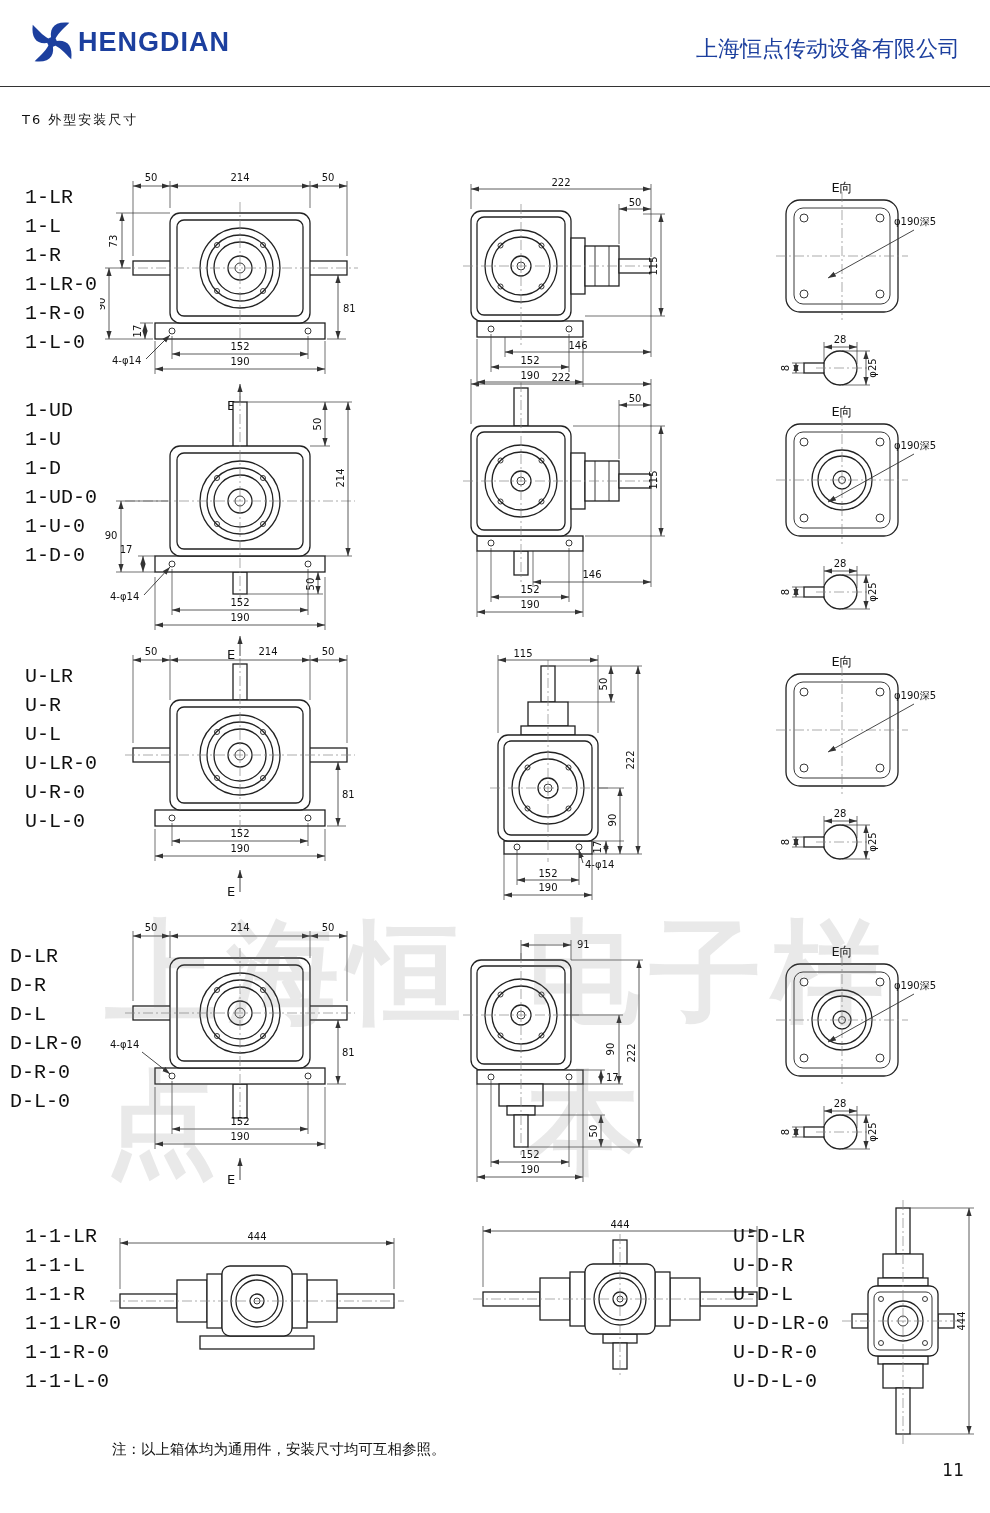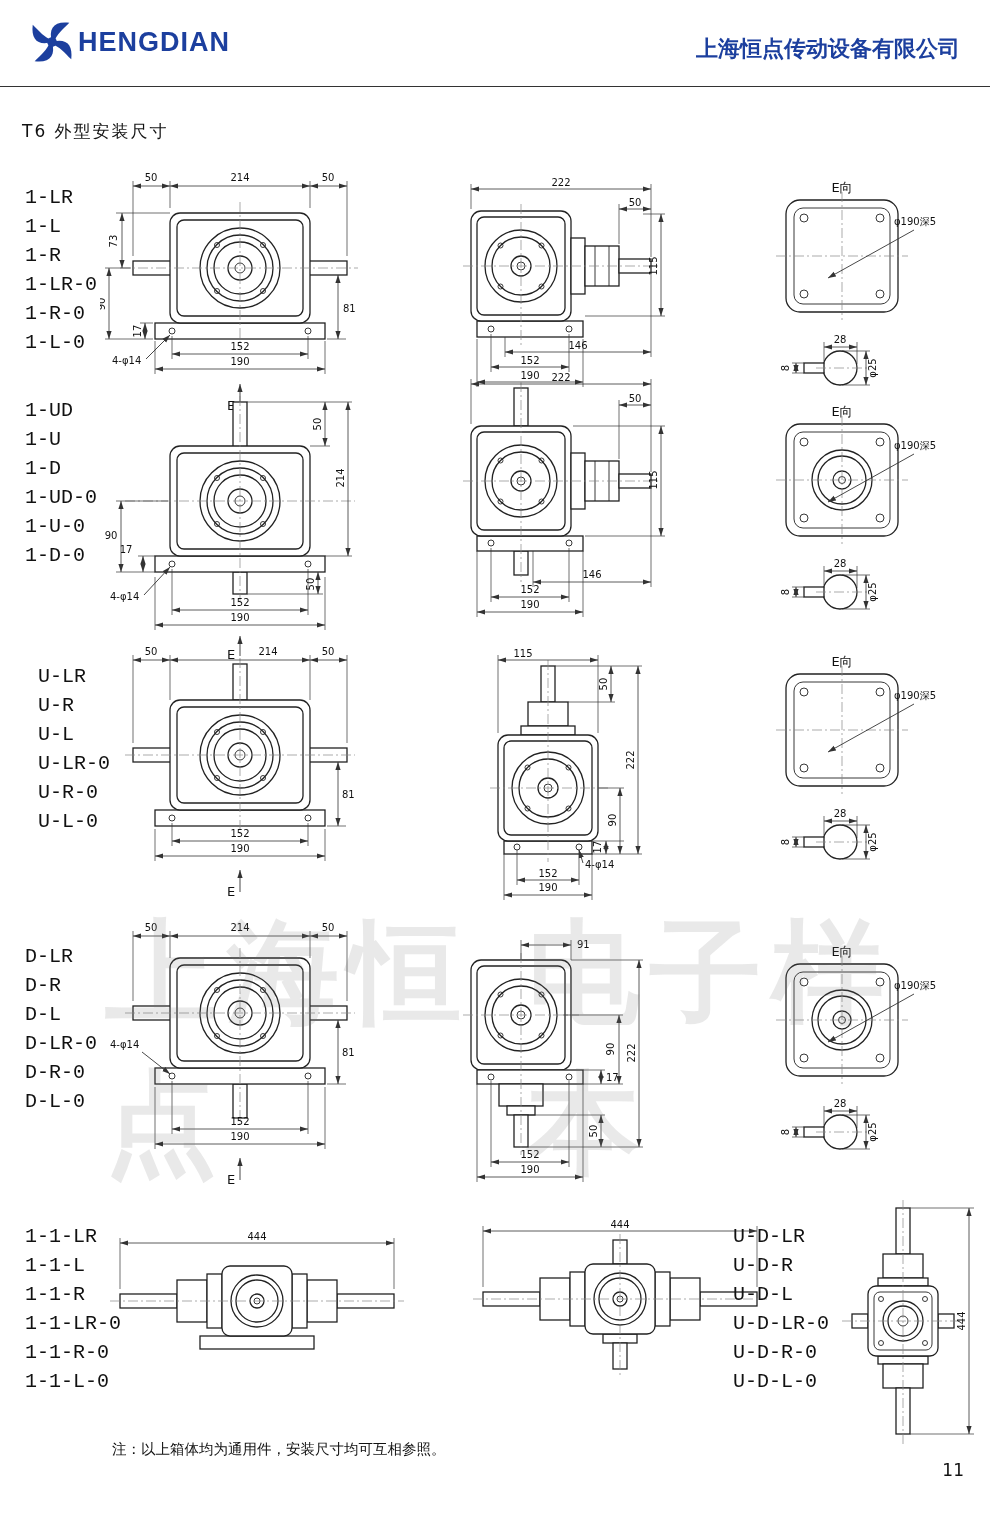--- a/index.html
+++ b/index.html
@@ -2,22 +2,22 @@
 <html><head>
 <meta charset="utf-8">
 <style>
 *{box-sizing:border-box}
 html,body{margin:0;padding:0;background:#fff}
 body{font-family:"DejaVu Sans",sans-serif}
 .page{position:relative;width:990px;height:1513px;margin:0 auto;background:#fff;overflow:hidden}
 .hdr{position:absolute;top:0;left:0;width:100%;height:87px;border-bottom:1.6px solid #333;background:#fff}
 .logo{position:absolute;left:26px;top:16px;display:flex;align-items:center;}
 .logo-text{font-size:27px;font-weight:bold;color:#1c3f9e;letter-spacing:1px;font-family:"Liberation Sans",sans-serif}
-.company{position:absolute;right:30px;top:34px;font-size:22px;font-weight:bold;color:#1c3f9e}
-.title{position:absolute;left:22px;top:120px;font-size:17px;color:#111;letter-spacing:2px}
+.company{position:absolute;right:30px;top:34px;font-size:22px;font-weight:normal;color:#1c3f9e}
+.title{position:absolute;left:22px;top:111px;font-size:13px;color:#111;letter-spacing:2px}
 .models{position:absolute;font-family:Liberation Mono, monospace;font-size:20px;color:#111}
 .models div{height:29px;line-height:29px;white-space:pre}
 .fig{position:absolute}
 svg text{font-family:"DejaVu Sans",sans-serif}
 .dt{font-size:10px;fill:#111}
 .dt13{font-size:13px;fill:#111}
 .p{fill:#fff;stroke:#222;stroke-width:1.3}
 .pn{fill:none;stroke:#222;stroke-width:1.3}
 .t{fill:none;stroke:#222;stroke-width:0.9}
 .ext{stroke:#333;stroke-width:0.7}
@@ -359,21 +359,21 @@
         <line class="ext" x1="36" y1="195" x2="24" y2="195"></line>
     <line class="dim" x1="28" y1="185" x2="28" y2="195"></line>
     <text class="dt" transform="rotate(-90 21 190)" x="21" y="190" text-anchor="middle">8</text>
     <line class="ext" x1="74" y1="173" x2="102" y2="173"></line>
         <line class="ext" x1="74" y1="207" x2="102" y2="207"></line>
     <line class="dim" x1="98" y1="173" x2="98" y2="207"></line>
     <text class="dt" transform="rotate(-90 108 190)" x="108" y="190" text-anchor="middle">φ25</text>
   </g>
 </svg>
 
-<div class="models" style="left:38px;top:662px">
+<div class="models" style="left:25px;top:662px">
   <div>U-LR</div>
   <div>U-R</div>
   <div>U-L</div>
   <div>U-LR-0</div>
   <div>U-R-0</div>
   <div>U-L-0</div>
 </div>
 
 <svg class="fig" style="left:100px;top:642px" width="265" height="258" viewBox="0 0 265 258">
   <g>
@@ -502,21 +502,21 @@
         <line class="ext" x1="36" y1="195" x2="24" y2="195"></line>
     <line class="dim" x1="28" y1="185" x2="28" y2="195"></line>
     <text class="dt" transform="rotate(-90 21 190)" x="21" y="190" text-anchor="middle">8</text>
     <line class="ext" x1="74" y1="173" x2="102" y2="173"></line>
         <line class="ext" x1="74" y1="207" x2="102" y2="207"></line>
     <line class="dim" x1="98" y1="173" x2="98" y2="207"></line>
     <text class="dt" transform="rotate(-90 108 190)" x="108" y="190" text-anchor="middle">φ25</text>
   </g>
 </svg>
 
-<div class="models" style="left:25px;top:942px">
+<div class="models" style="left:10px;top:942px">
   <div>D-LR</div>
   <div>D-R</div>
   <div>D-L</div>
   <div>D-LR-0</div>
   <div>D-R-0</div>
   <div>D-L-0</div>
 </div>
 
 <svg class="fig" style="left:100px;top:918px" width="265" height="270" viewBox="0 0 265 270">
   <g>

